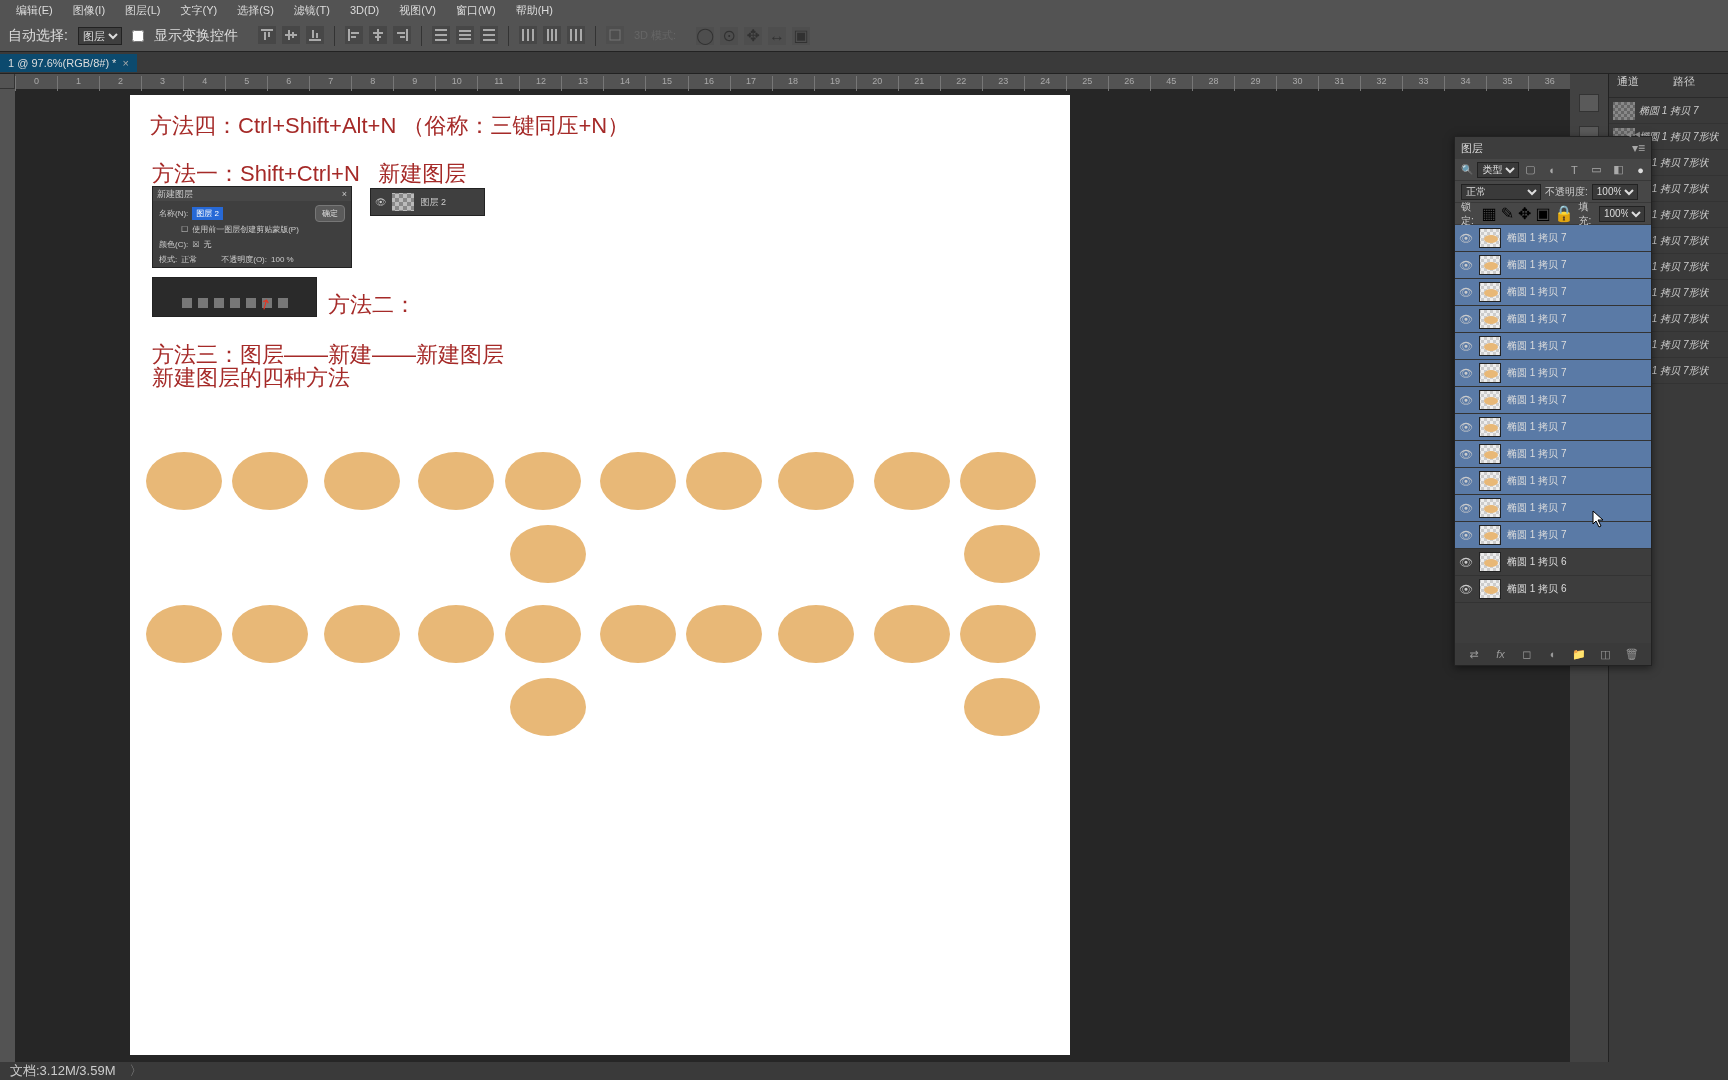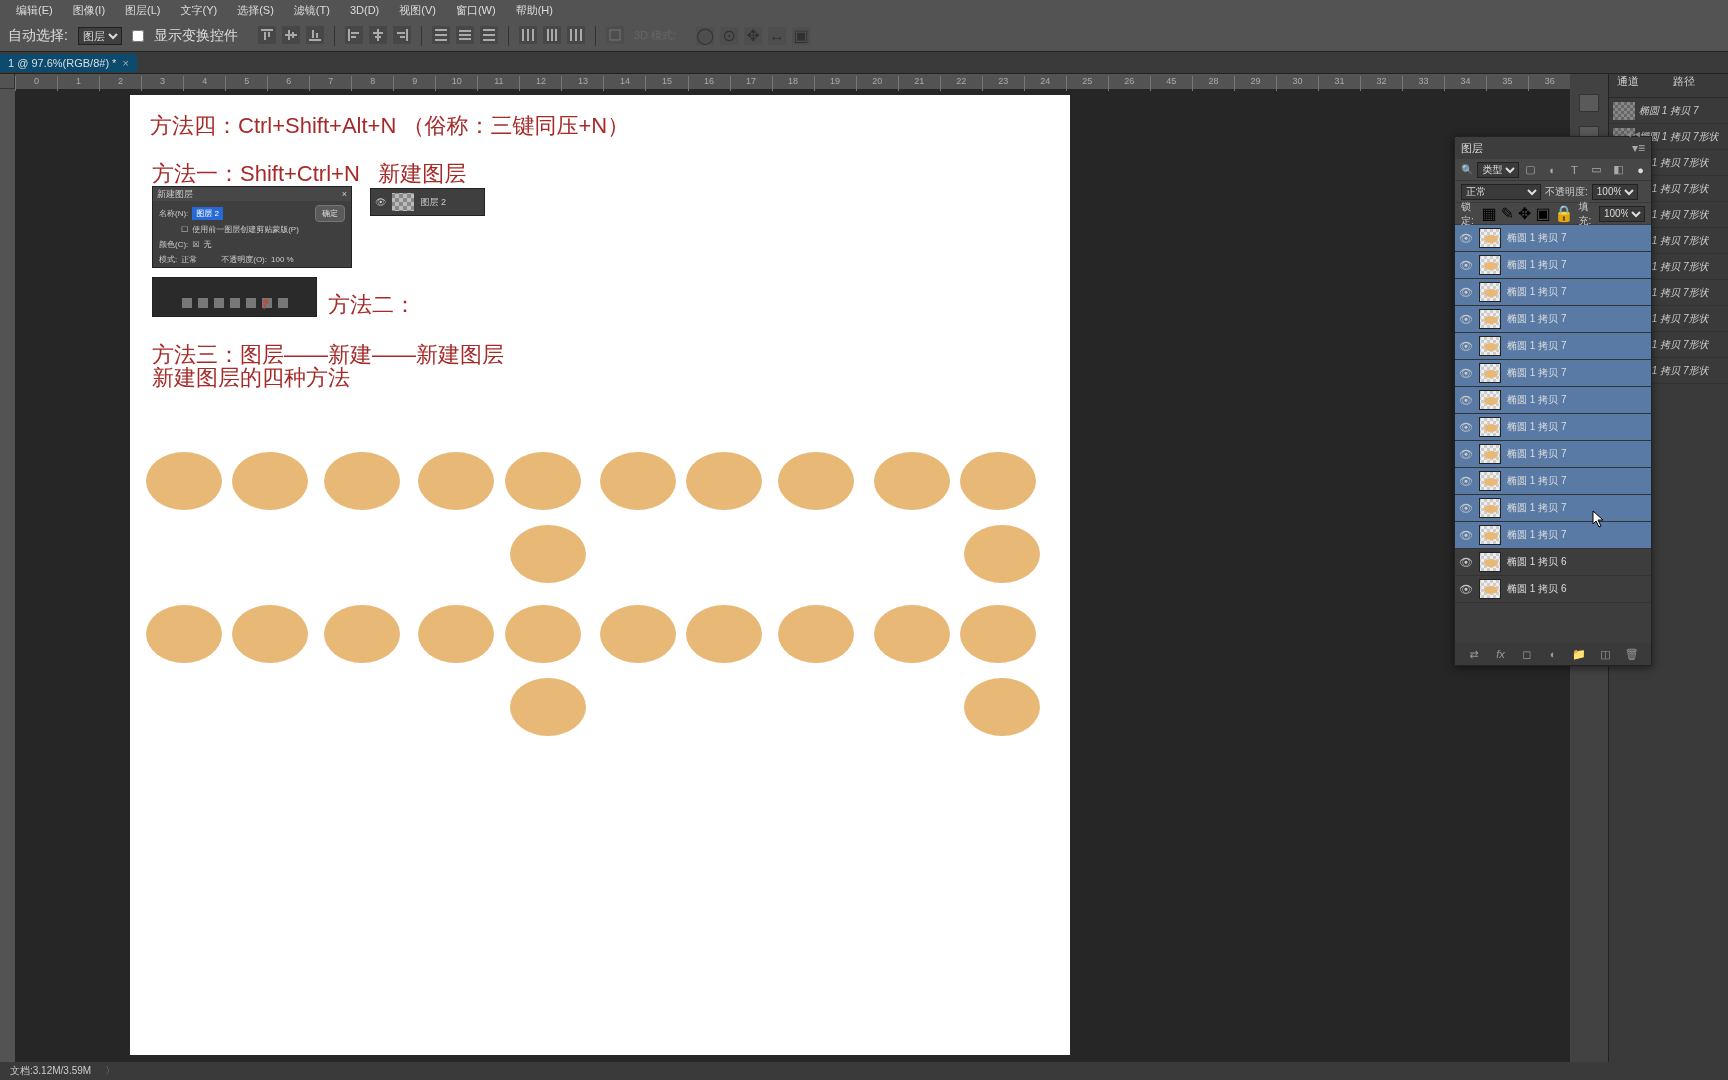--- a/index.html
+++ b/index.html
@@ -85,21 +85,21 @@
 .layer-row .thumb::after { content:""; position:absolute; inset:0; background: repeating-conic-gradient(#ccc 0% 25%, #eee 0% 50%) 50% / 6px 6px;}
 .layer-row .thumb .el { position:absolute; top:6px; left:4px; width:14px; height:8px; background:#e8b877; border-radius:50%; z-index:1;}
 .layer-row .nm { color:#ddd; font-size:10px;}
 .layers-panel .pfoot { height:22px; background:#3a3a3a; display:flex; align-items:center; justify-content:space-around; padding:0 6px;}
 .layers-panel .pfoot .fi { width:14px; height:14px; color:#999; font-size:11px; display:flex; align-items:center; justify-content:center;}
 .cursor { position:absolute; top:510px; right:122px; width:14px; height:18px; z-index:100;}
 .cursor svg { width:14px; height:18px;}
 
 
 .statusbar { position: absolute; bottom: 0; left: 0; right: 0; height: 18px; background: #3a3a3a; display: flex; align-items: center; padding-left: 10px; gap: 14px; }
-.statusbar span { color: #ccc; font-size: 10px; }
+.statusbar span { color: #ccc; font-size: 13px; }
 .statusbar .arrow { color:#888;}
 </style>
 </head>
 <body>
 
 <div class="menubar">
   <span>编辑(E)</span>
   <span>图像(I)</span>
   <span>图层(L)</span>
   <span>文字(Y)</span>

